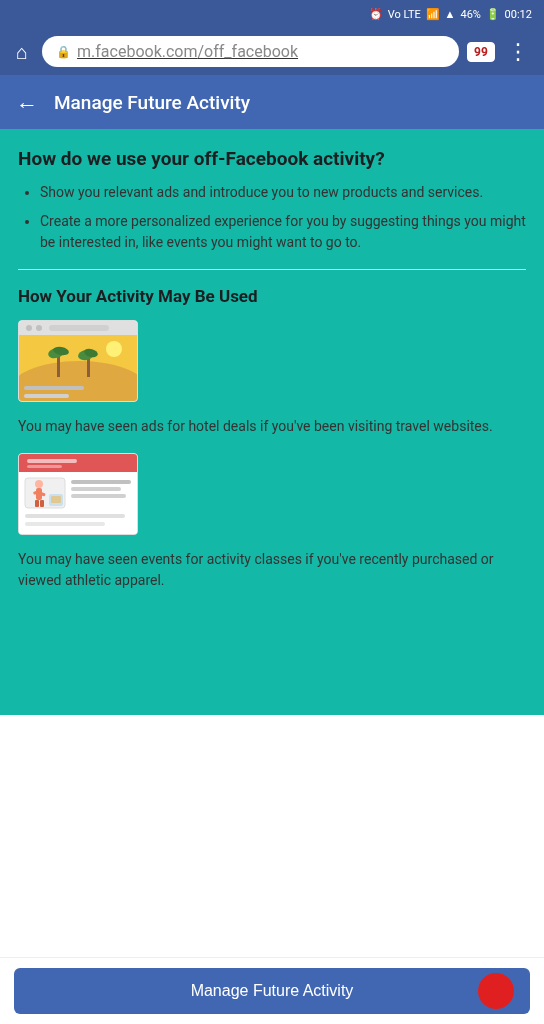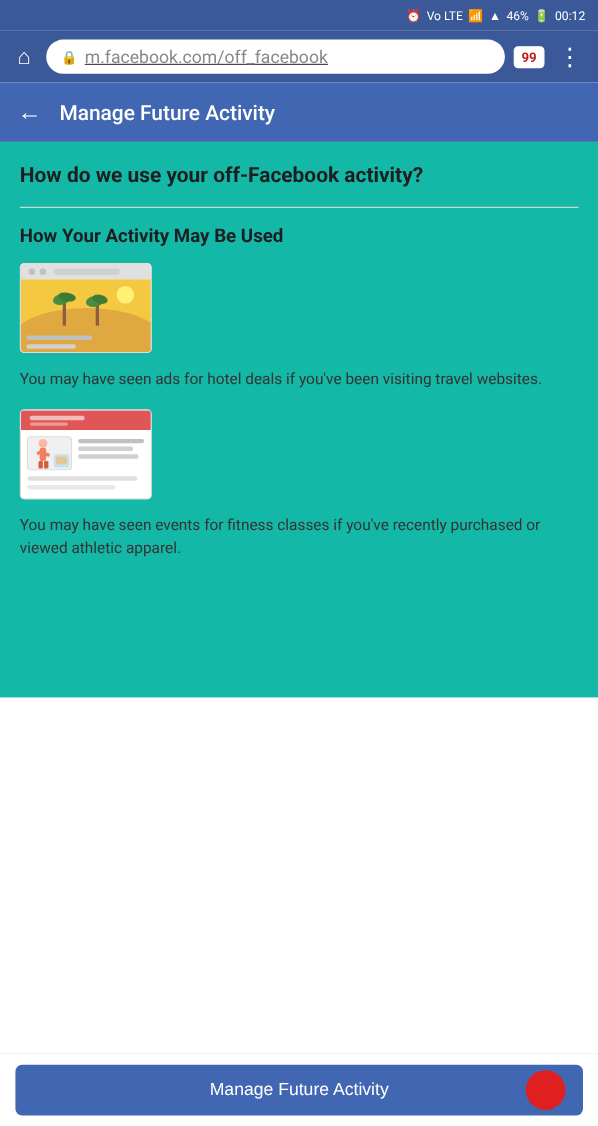--- a/index.html
+++ b/index.html
@@ -258,20 +258,24 @@
 
 <div class="page-header">
   <div class="back-arrow">←</div>
   <div class="page-title">Manage Future Activity</div>
 </div>
 
 <div class="content">
 
   <h2 class="section-heading">How do we use your off-Facebook activity?</h2>
 
+  <ul class="bullet-list">
+    <li>Show you relevant ads and introduce you to new products and services.</li>
+    <li>Create a more personalized experience for you by suggesting things you might be interested in, like events you might want to go to.</li>
+  </ul>
 
   <hr class="divider">
 
   <h3 class="section2-heading">How Your Activity May Be Used</h3>
 
   <div class="activity-examples">
 
     <div class="activity-item">
       <div class="illus-travel">
         
@@ -329,21 +333,21 @@
           <rect x="32" y="42" width="10" height="7" rx="1" fill="#e0c890"></rect>
 
           <rect x="52" y="26" width="60" height="4" rx="2" fill="#c0c0c0"></rect>
           <rect x="52" y="33" width="50" height="4" rx="2" fill="#d0d0d0"></rect>
           <rect x="52" y="40" width="55" height="4" rx="2" fill="#d0d0d0"></rect>
 
           <rect x="6" y="60" width="100" height="4" rx="2" fill="#e0e0e0"></rect>
           <rect x="6" y="68" width="80" height="4" rx="2" fill="#e8e8e8"></rect>
         </svg>
       </div>
-      <p class="activity-item-text">You may have seen events for fitness classes if you've recently purchased or viewed athletic apparel.</p>
+      <p class="activity-item-text">You may have seen events for activity classes if you've recently purchased or viewed athletic apparel.</p>
     </div>
 
   </div>
 </div>
 
 <div class="bottom-bar">
   <button class="manage-btn">
     <span>Manage Future Activity</span>
     <span class="red-dot"></span>
   </button>

